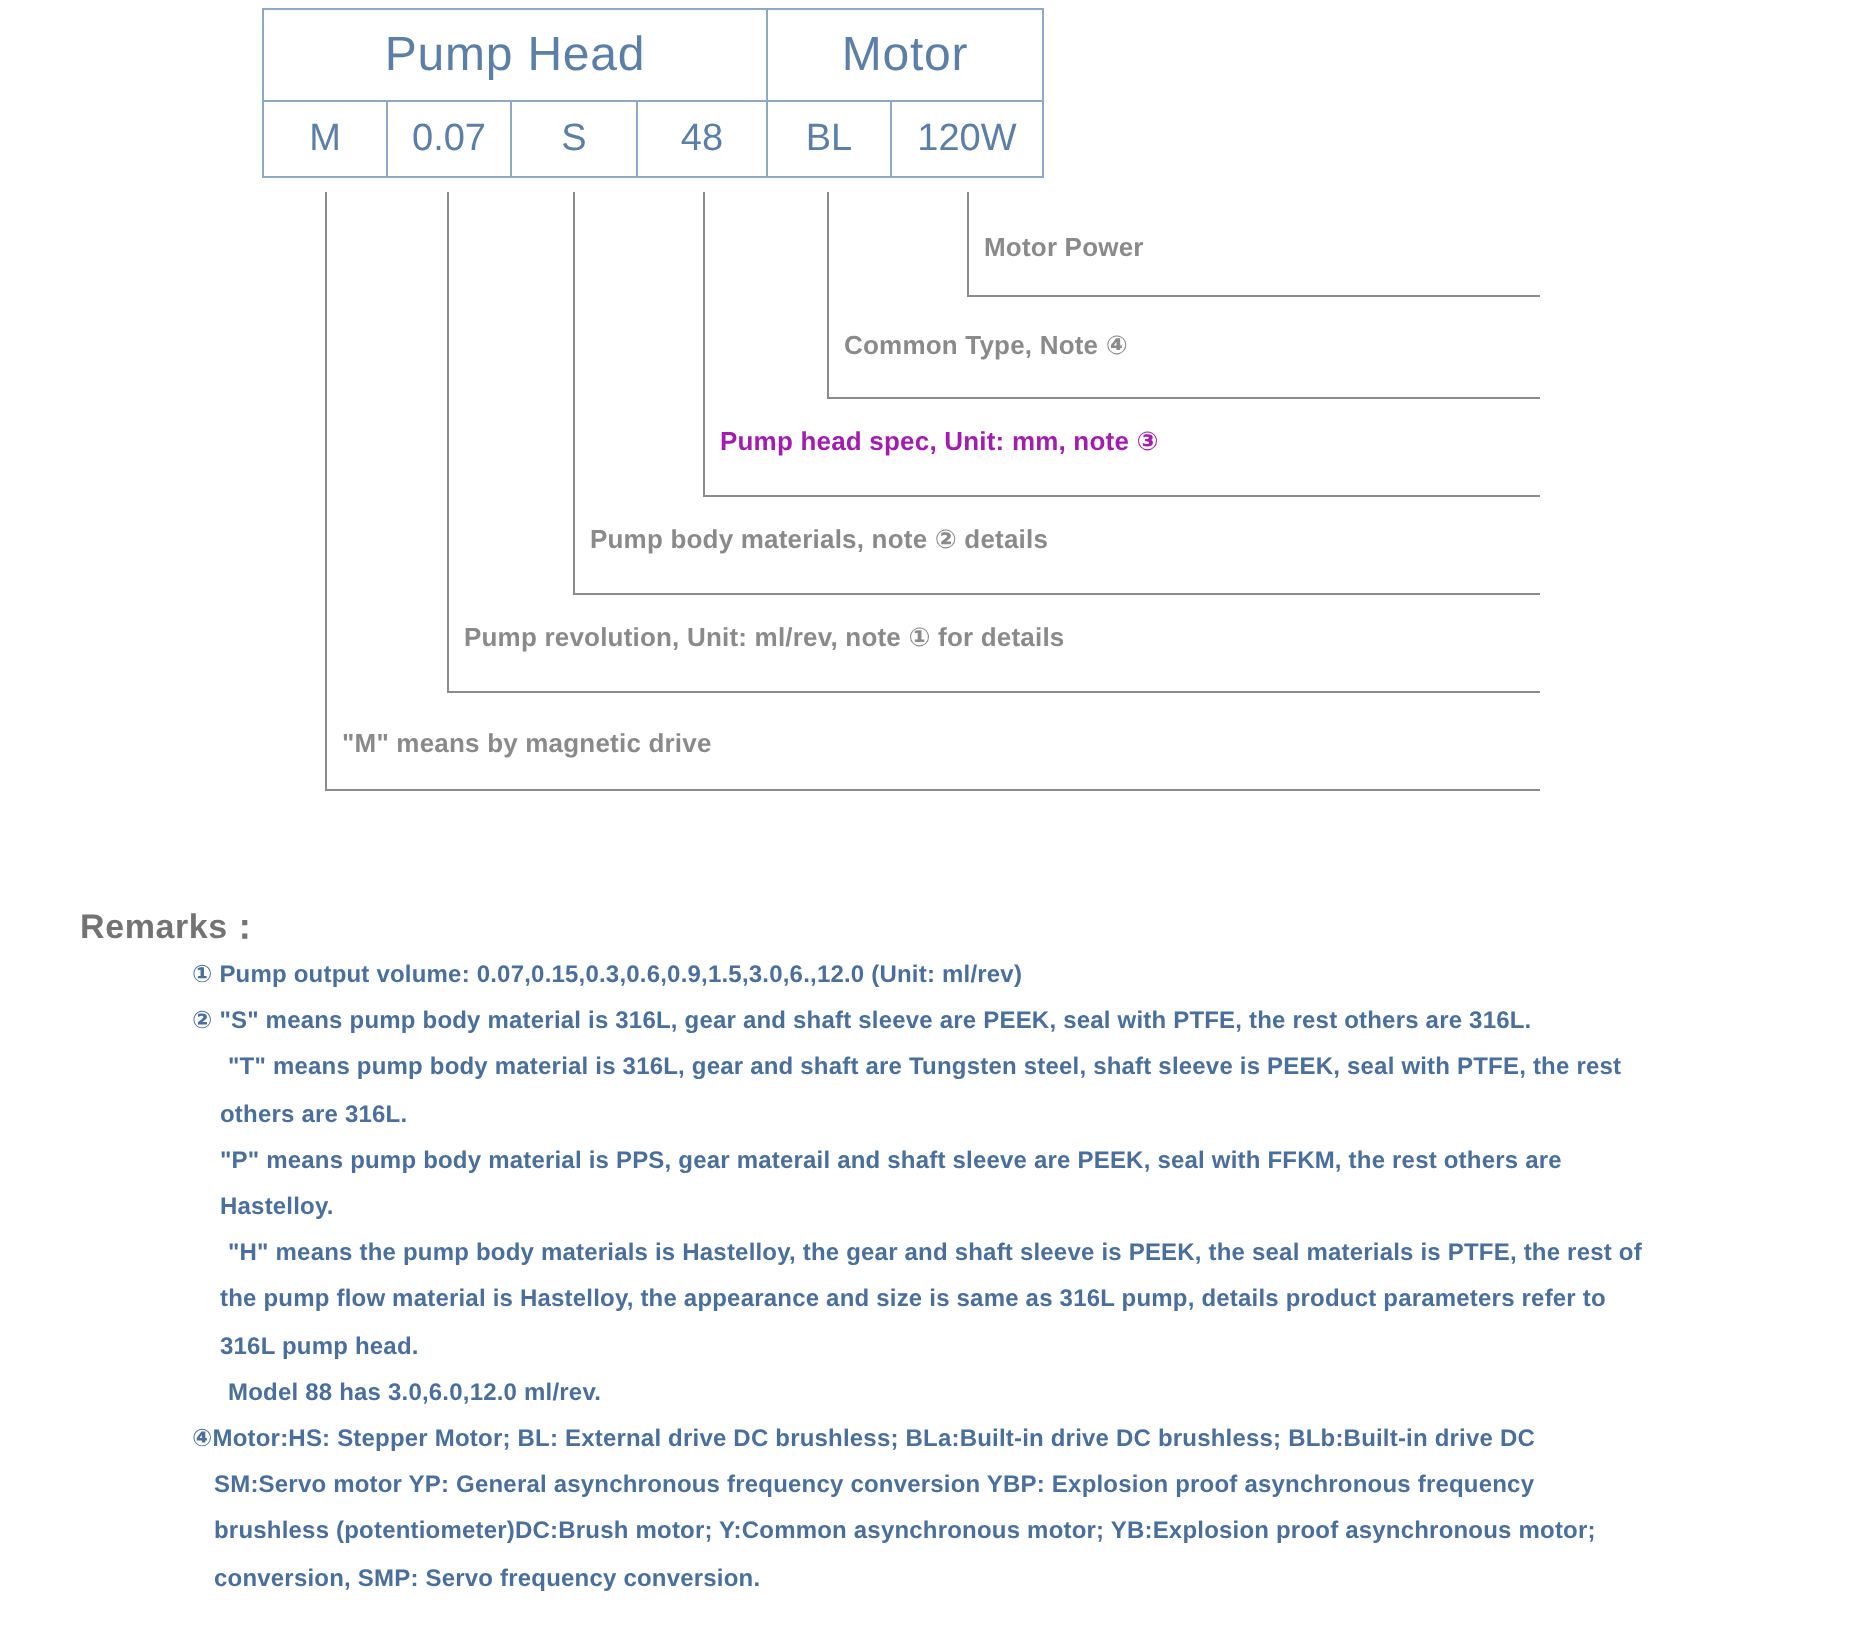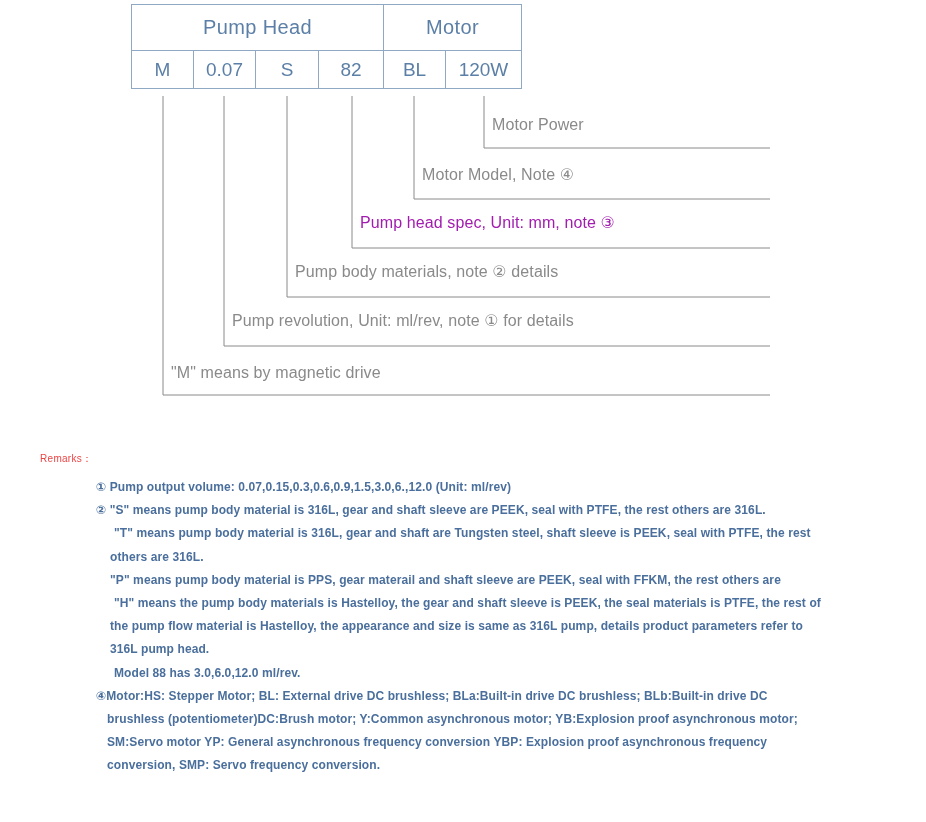--- a/index.html
+++ b/index.html
@@ -27,21 +27,21 @@
     border: 1px solid #8fa9c4;
     color: #5b7fa6;
     text-align: center;
     vertical-align: middle;
     font-weight: 400;
     background: #fff;
     padding: 0;
   }
   #code-table tr.header-row td {
     height: 45px;
-    font-size: 20px;
+    font-size: 24px;
     letter-spacing: 0.4px;
   }
   #code-table tr.value-row td {
     height: 37px;
     font-size: 19px;
   }
   .c-m    { width: 62px; }
   .c-vol  { width: 62px; }
   .c-mat  { width: 63px; }
   .c-spec { width: 65px; }
@@ -53,39 +53,40 @@
     position: absolute;
     left: 0;
     top: 0;
     width: 926px;
     height: 430px;
     pointer-events: none;
   }
   .leader-label {
     position: absolute;
     color: #8a8a8a;
-    font-size: 16px;
+    font-size: 13px;
     white-space: nowrap;
     letter-spacing: 0.1px;
+    font-weight: bold;
   }
 
   
   #remarks {
     position: absolute;
     left: 0;
     top: 448px;
     width: 926px;
   }
   #remarks-title {
     position: absolute;
     left: 40px;
     top: 4px;
-    color: #ef4444;
-    font-size: 10px;
-    font-weight: normal;
+    color: #737373;
+    font-size: 17px;
+    font-weight: bold;
     letter-spacing: 0.3px;
   }
   #remark-list {
     position: absolute;
     left: 96px;
     top: 28px;
     width: 820px;
   }
   .remark-line {
     color: #4a6f9c;
@@ -114,56 +115,57 @@
   </colgroup>
   <tbody>
     <tr class="header-row">
       <td colspan="4">Pump Head</td>
       <td colspan="2">Motor</td>
     </tr>
     <tr class="value-row">
       <td>M</td>
       <td>0.07</td>
       <td>S</td>
-      <td>82</td>
+      <td>48</td>
       <td>BL</td>
       <td>120W</td>
     </tr>
   </tbody>
 </table>
 
 <div id="leaders">
   <svg id="leader-svg" width="926" height="430">
       <path d="M 484 96 L 484 148 L 770 148" fill="none" stroke="#8a8a8a" stroke-width="1"></path>
       <path d="M 414 96 L 414 199 L 770 199" fill="none" stroke="#8a8a8a" stroke-width="1"></path>
       <path d="M 352 96 L 352 248 L 770 248" fill="none" stroke="#8a8a8a" stroke-width="1"></path>
       <path d="M 287 96 L 287 297 L 770 297" fill="none" stroke="#8a8a8a" stroke-width="1"></path>
       <path d="M 224 96 L 224 346 L 770 346" fill="none" stroke="#8a8a8a" stroke-width="1"></path>
       <path d="M 163 96 L 163 395 L 770 395" fill="none" stroke="#8a8a8a" stroke-width="1"></path>
     </svg>
   <div id="leader-labels">
       <div class="leader-label" style="left: 492px; top: 116px; color: rgb(138, 138, 138);">Motor Power</div>
-      <div class="leader-label" style="left: 422px; top: 165px; color: rgb(138, 138, 138);">Motor Model, Note ④</div>
+      <div class="leader-label" style="left: 422px; top: 165px; color: rgb(138, 138, 138);">Common Type, Note ④</div>
       <div class="leader-label" style="left: 360px; top: 213px; color: #a21caf;">Pump head spec, Unit: mm, note ③</div>
       <div class="leader-label" style="left: 295px; top: 262px; color: rgb(138, 138, 138);">Pump body materials, note ② details</div>
       <div class="leader-label" style="left: 232px; top: 311px; color: rgb(138, 138, 138);">Pump revolution, Unit: ml/rev, note ① for details</div>
       <div class="leader-label" style="left: 171px; top: 364px; color: rgb(138, 138, 138);">"M" means by magnetic drive</div>
     </div>
 </div>
 
 <div id="remarks">
   <div id="remarks-title">Remarks：</div>
   <div id="remark-list">
       <div class="remark-line ind-0" style="color: rgb(74, 111, 156);">① Pump output volume: 0.07,0.15,0.3,0.6,0.9,1.5,3.0,6.,12.0 (Unit: ml/rev)</div>
       <div class="remark-line ind-0" style="color: rgb(74, 111, 156);">② "S" means pump body material is 316L, gear and shaft sleeve are PEEK, seal with PTFE, the rest others are 316L.</div>
       <div class="remark-line ind-2" style="color: rgb(74, 111, 156);">"T" means pump body material is 316L, gear and shaft are Tungsten steel, shaft sleeve is PEEK, seal with PTFE, the rest</div>
       <div class="remark-line ind-1" style="color: rgb(74, 111, 156);">others are 316L.</div>
       <div class="remark-line ind-1" style="color: rgb(74, 111, 156);">"P" means pump body material is PPS, gear materail and shaft sleeve are PEEK, seal with FFKM, the rest others are</div>
+      <div class="remark-line ind-1" style="color: rgb(74, 111, 156);">Hastelloy.</div>
       <div class="remark-line ind-2" style="color: rgb(74, 111, 156);">"H" means the pump body materials is Hastelloy, the gear and shaft sleeve is PEEK, the seal materials is PTFE, the rest of</div>
       <div class="remark-line ind-1" style="color: rgb(74, 111, 156);">the pump flow material is Hastelloy, the appearance and size is same as 316L pump, details product parameters refer to</div>
       <div class="remark-line ind-1" style="color: rgb(74, 111, 156);">316L pump head.</div>
       <div class="remark-line ind-2" style="color: rgb(74, 111, 156);">Model 88 has 3.0,6.0,12.0 ml/rev.</div>
       <div class="remark-line ind-0" style="color: rgb(74, 111, 156);">④Motor:HS: Stepper Motor; BL: External drive DC brushless;  BLa:Built-in drive  DC  brushless;   BLb:Built-in drive DC</div>
+      <div class="remark-line ind-3" style="color: rgb(74, 111, 156);">SM:Servo motor YP: General asynchronous frequency conversion YBP: Explosion proof asynchronous frequency</div>
       <div class="remark-line ind-3" style="color: rgb(74, 111, 156);">brushless (potentiometer)DC:Brush motor; Y:Common asynchronous motor; YB:Explosion proof asynchronous motor;</div>
-      <div class="remark-line ind-3" style="color: rgb(74, 111, 156);">SM:Servo motor YP: General asynchronous frequency conversion YBP: Explosion proof asynchronous frequency</div>
       <div class="remark-line ind-3" style="color: rgb(74, 111, 156);">conversion, SMP: Servo frequency conversion.</div>
     </div>
 </div>
 
 </body></html>

